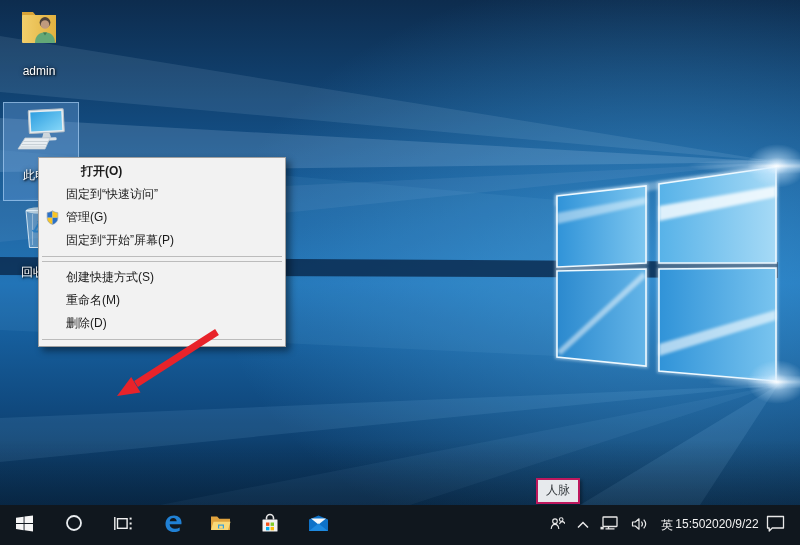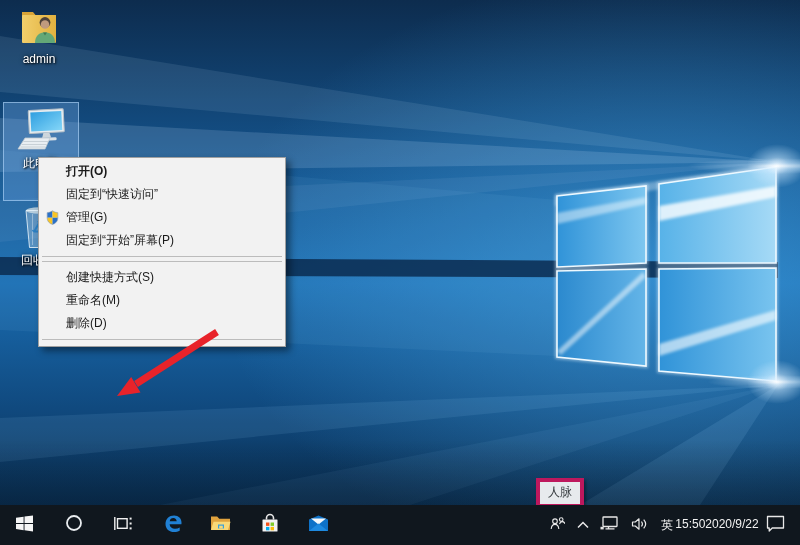--- a/index.html
+++ b/index.html
@@ -8,47 +8,47 @@
     font-family:"Liberation Sans","DejaVu Sans",sans-serif;
     background:#0c3a66;
   }
   .wallpaper{position:absolute;left:0;top:0;z-index:0;}
   
   .desk-icon{
     position:absolute;display:flex;flex-direction:column;align-items:center;gap:2px;
     color:#fff;font-size:12px;z-index:1;
     text-shadow:1px 1px 2px rgba(0,0,0,.95),0 0 4px rgba(0,0,0,.7);
   }
-  .desk-icon .lbl{text-align:center;line-height:1.15;}
+  .desk-icon .lbl{text-align:center;line-height:1.15;margin-top:12px;}
   .desk-icon.selected{
     background:rgba(115,170,230,.35);
     outline:1px solid rgba(165,205,245,.75);
   }
   #icon-this-pc{left:4px;top:103px;width:74px;height:97px;padding-top:5px;box-sizing:border-box;}
   #icon-admin{left:10px;top:8px;width:58px;}
   #icon-recycle{left:12px;top:205px;width:54px;}
   
   .menu{
     position:absolute;left:38px;top:157px;width:248px;box-sizing:border-box;
     background:#f2f2f2;border:1px solid #a0a0a0;padding:2px 0;
     box-shadow:4px 4px 7px rgba(0,0,0,.45);z-index:5;
   }
   .menu-item{
     height:23px;display:flex;align-items:center;position:relative;
     padding-left:27px;font-size:12px;color:#1a1a1a;cursor:default;
   }
-  .menu-item.bold{font-weight:bold;}
+  .menu-item.bold{font-weight:bold;margin-left:15px;}
   .menu-item .mi-icon{position:absolute;left:6px;top:4px;}
   .menu-sep{height:1px;background:#bcbcbc;margin:4px 3px;}
   
   .arrow-overlay{position:absolute;left:105px;top:320px;z-index:6;}
   
   .tooltip{
     position:absolute;left:536px;top:478px;z-index:9;
-    background:#e7eaed;border:4px solid #be185d;color:#33383c;
+    background:#e7eaed;border:2px solid #be185d;color:#33383c;
     font-size:12px;padding:2px 8px 3px;box-shadow:2px 2px 3px rgba(0,0,0,.35);
   }
   
   .taskbar{
     position:absolute;left:0;bottom:0;width:800px;height:40px;
     background:#10171e;display:flex;align-items:stretch;z-index:10;
   }
   .tb-btn{width:49px;display:flex;align-items:center;justify-content:center;}
   .tray{margin-left:auto;display:flex;align-items:center;color:#f2f2f2;font-size:12px;padding-right:4px;}
   .tray-item{display:flex;align-items:center;justify-content:center;height:40px;}

